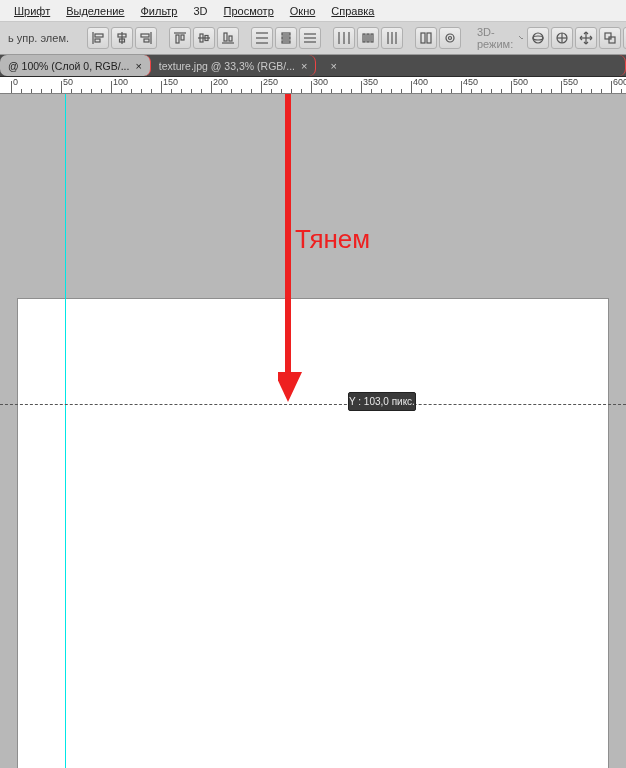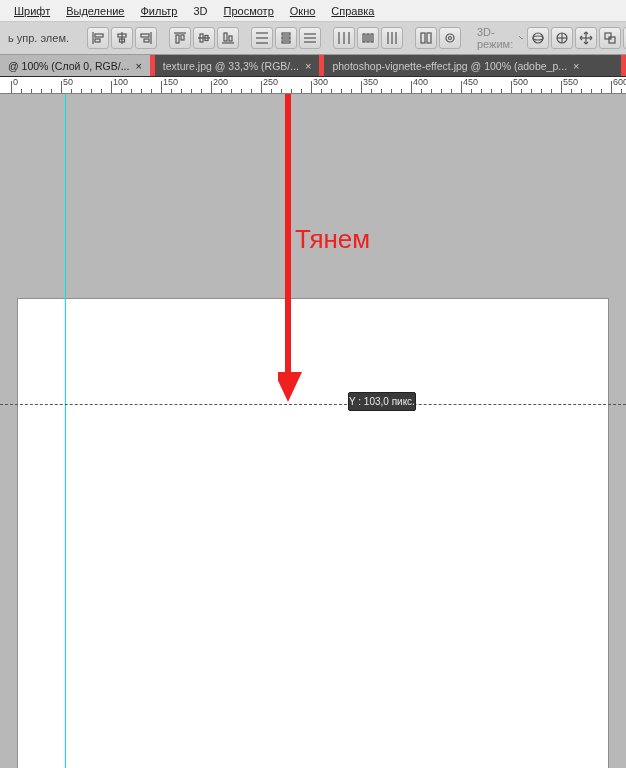--- a/index.html
+++ b/index.html
@@ -79,24 +79,25 @@
     align-items: stretch;
     border-bottom: 1px solid #2a2a2a;
     overflow: hidden;
   }
   .tab {
     display: flex;
     align-items: center;
     padding: 0 8px;
     color: #cacaca;
     font-size: 10.5px;
-    border-right: 5px solid #ef4444;
+    border-right: 1px solid #ef4444;
     cursor: pointer;
     white-space: nowrap;
     max-width: 235px;
+    border-radius: 7px;
   }
   .tab.active {
     background: #b8b8b8;
     color: #222;
   }
   .tab .tab-text { overflow: hidden; text-overflow: ellipsis; }
   .tab .close {
     margin-left: 6px;
     font-size: 11px;
     color: inherit;
@@ -364,21 +365,20 @@
 <div class="tabs">
   <div class="tab active">
     <span class="tab-text">@ 100% (Слой 0, RGB/...</span>
     <span class="close">×</span>
   </div>
   <div class="tab">
     <span class="tab-text">texture.jpg @ 33,3% (RGB/...</span>
     <span class="close">×</span>
   </div>
   <div class="tab" style="flex:1;max-width:none;">
-    <span class="tab-text">photoshop-vignette-effect.jpg @ 100% (adobe_p...</span>
     <span class="close">×</span>
   </div>
 </div>
 
 <div class="ruler" id="ruler">
     <div class="tick major" style="left: 11px;"></div>
     <div class="tick-label" style="left: 11px;">0</div>
     <div class="tick minor" style="left: 21px;"></div>
     <div class="tick minor" style="left: 31px;"></div>
     <div class="tick minor" style="left: 41px;"></div>

